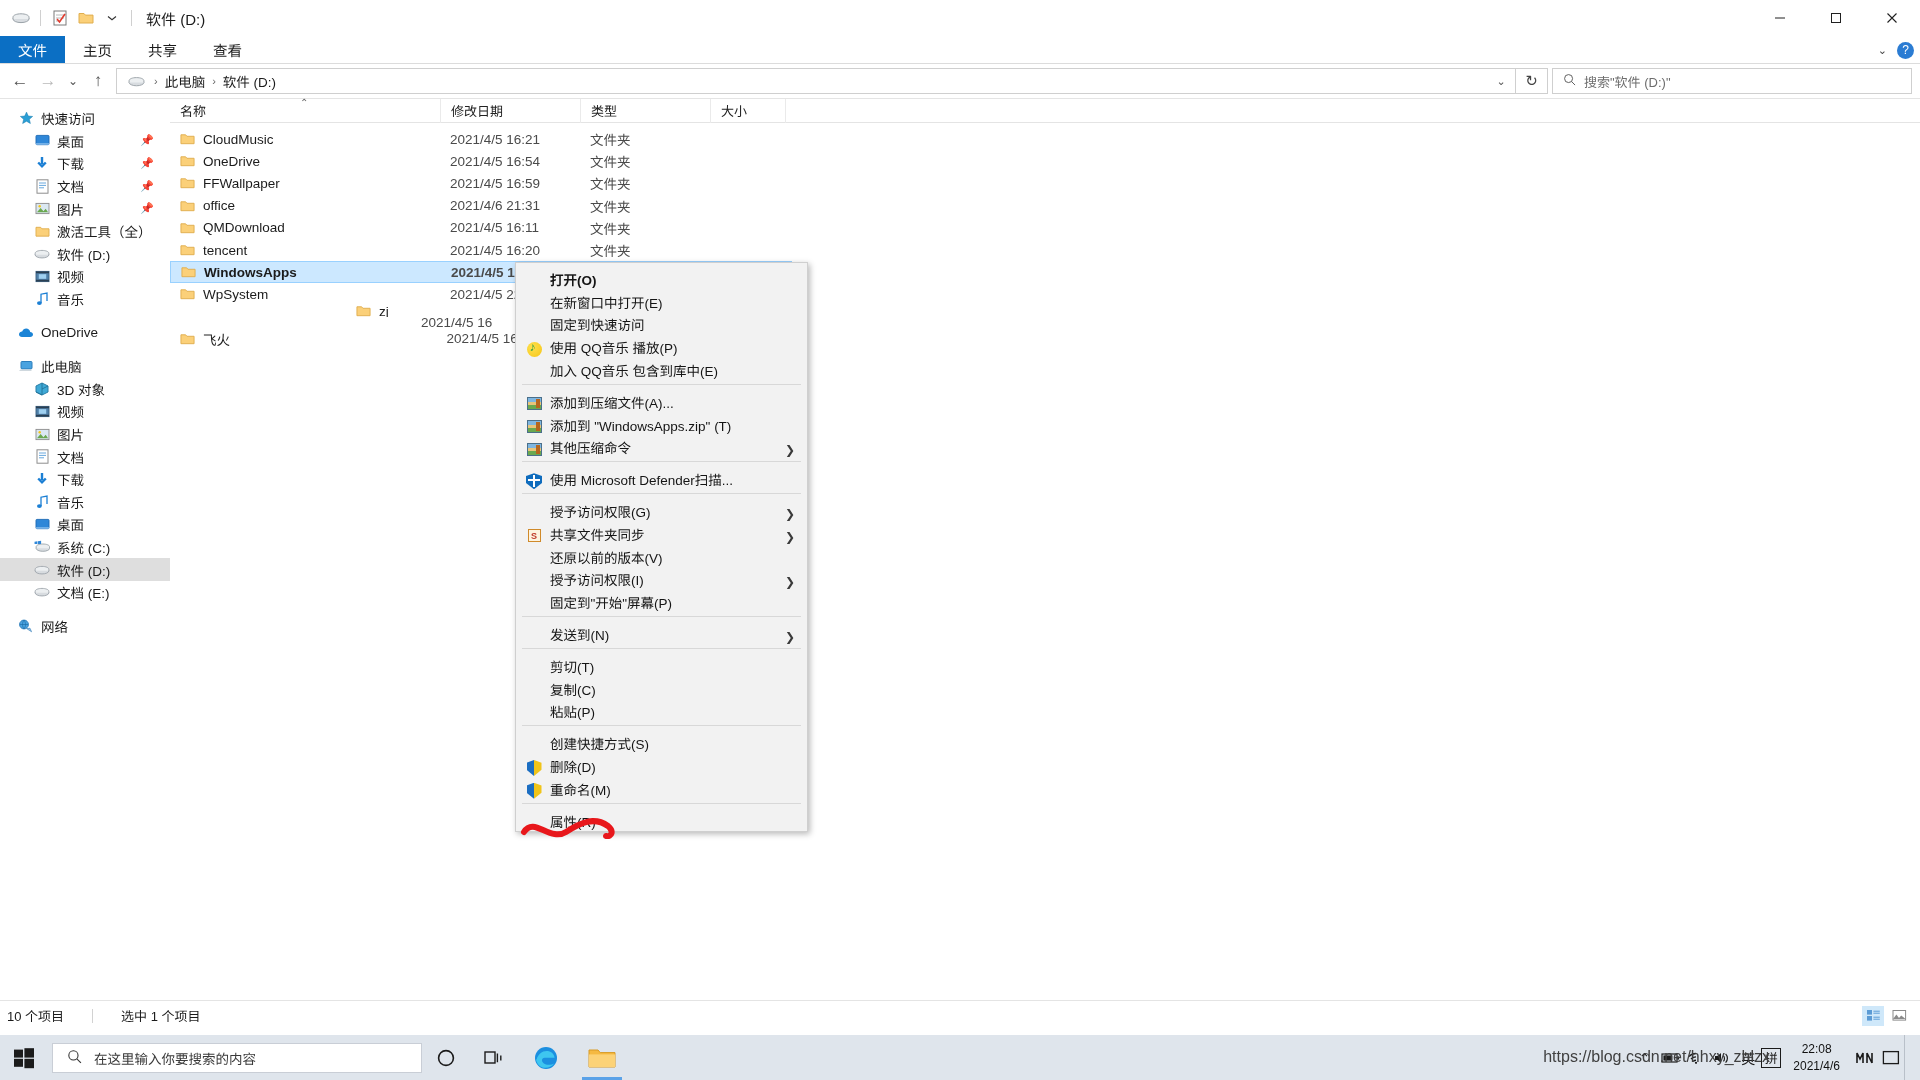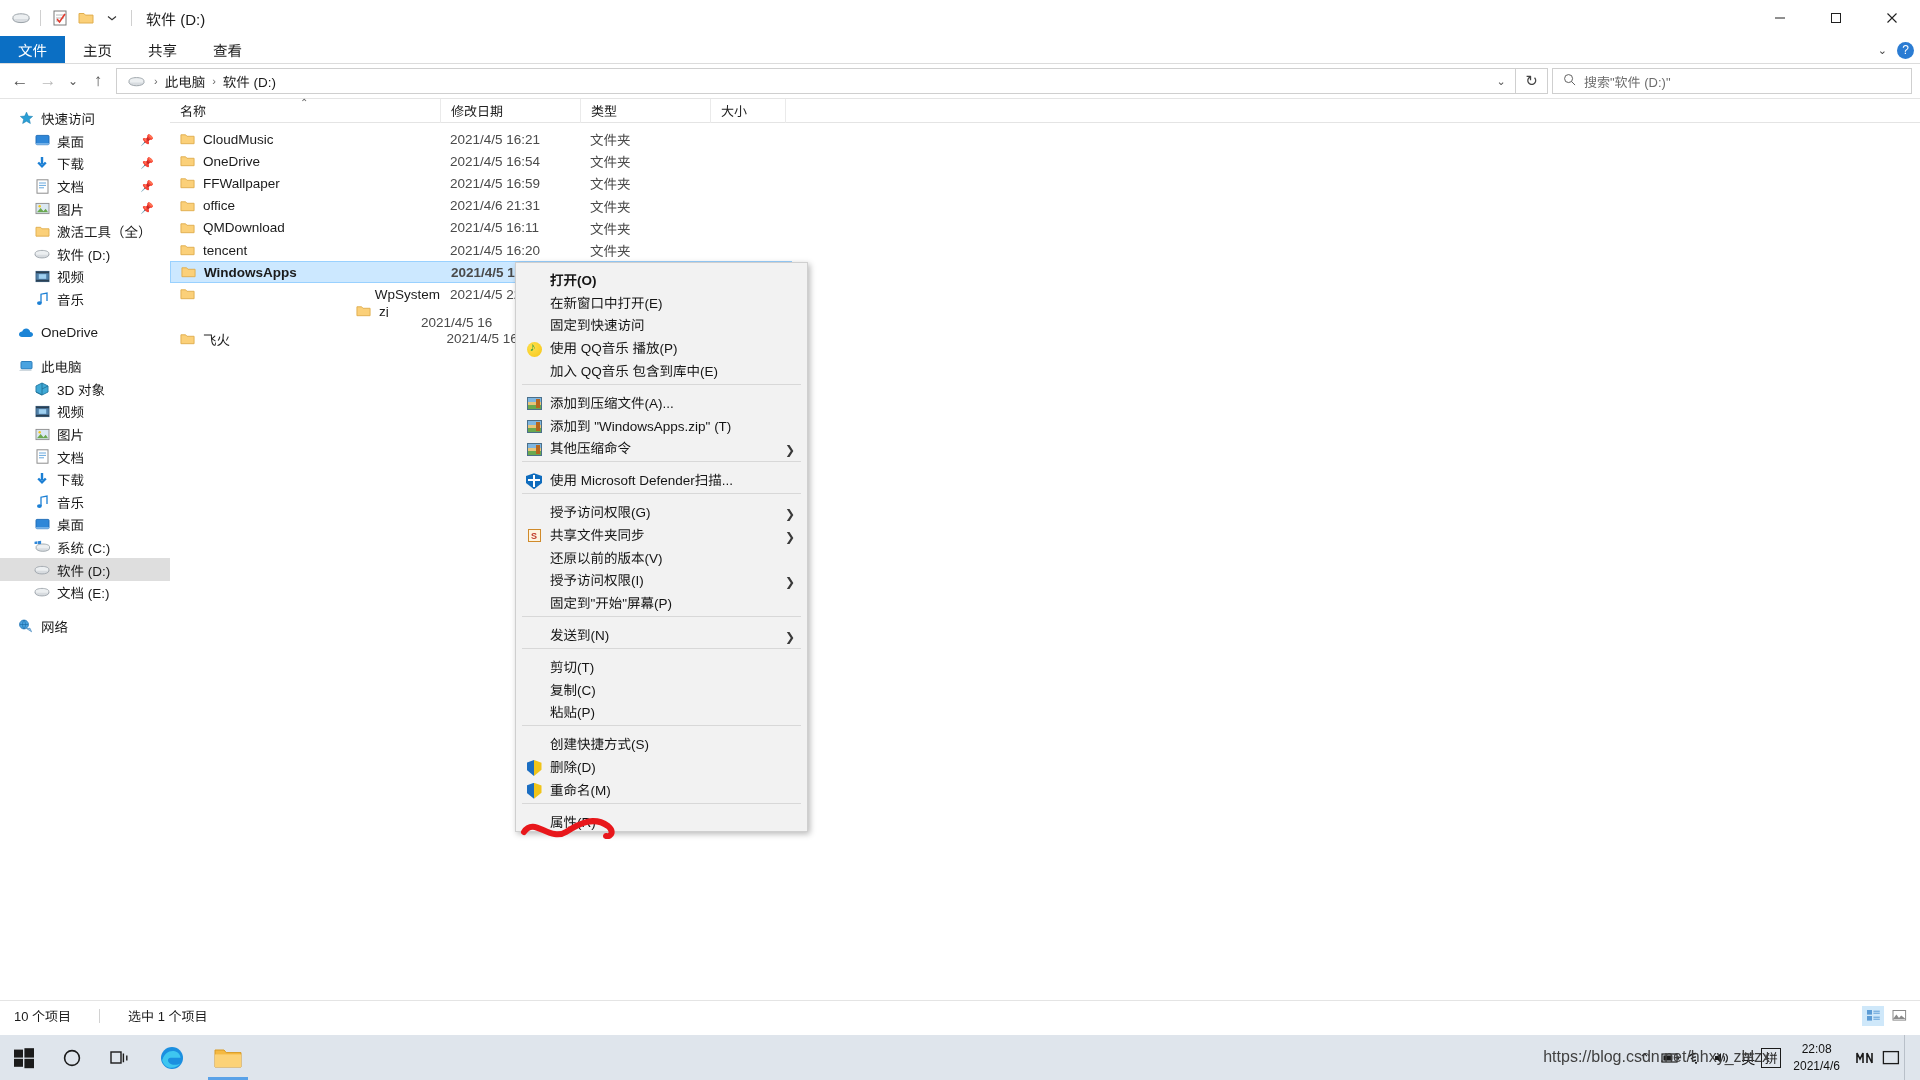--- a/index.html
+++ b/index.html
@@ -112,21 +112,21 @@
     height: 22.2px; display:flex; align-items:center; font-size:13.5px; color:#1b1b1b;
   }
   .row.selected { background:#cce8ff; border:1px solid #99d1ff;font-weight:bold; }
   .cell { padding-left: 10px; display:flex; align-items:center; gap:8px; overflow:hidden; white-space:nowrap; }
   .cell.date, .cell.type, .cell.size { color:#4a4a4a; }
   .folder-ico { width:15px; height:14px; flex:none; }
 
   
   .statusbar {
     height: 30px; border-top:1px solid #e4e4e4; display:flex; align-items:center;
-    font-size:13px; color:#1b1b1b; padding-left:14px; gap:16px; position:relative;
+    font-size:13px; color:#1b1b1b; padding-left:7px; gap:16px; position:relative;
   }
   .st-sep { width:1px; height:14px; background:#d2d2d2; margin:0 12px; }
   .view-btns { position:absolute; right:10px; display:flex; gap:4px; align-items:center; }
   .view-btn { width:22px; height:20px; display:flex; align-items:center; justify-content:center; }
   .view-btn.active { background:#cfe8fa; }
 
   
   .ctxmenu {
     position:absolute; left:515px; top:262px; width:293px;
     background:#f2f2f2; border:1px solid #cfcfcf; box-shadow: 2px 2px 6px rgba(0,0,0,.28);
@@ -618,21 +618,21 @@
             <svg class="folder-ico" viewBox="0 0 16 14">
                 <path d="M1 2.5h5l1.4 1.6H15V12H1z" fill="#fbd079" stroke="#e0ae4f"></path>
               </svg>
             <span>WindowsApps</span>
           </div>
           <div class="cell date" style="width:140px;">2021/4/5 16</div>
           <div class="cell type" style="width:130px;"></div>
           <div class="cell size" style="width:75px;"></div>
         </div>
         <div class="row" style="width:622px;">
-          <div class="cell" style="width:270px;justify-content:space-between;">
+          <div class="cell" style="width:270px;">
             <svg class="folder-ico" viewBox="0 0 16 14">
                 <path d="M1 2.5h5l1.4 1.6H15V12H1z" fill="#fbd079" stroke="#e0ae4f"></path>
               </svg>
             <span>WpSystem</span>
           </div>
           <div class="cell date" style="width:140px;">2021/4/5 22</div>
           <div class="cell type" style="width:130px;"></div>
           <div class="cell size" style="width:75px;"></div>
         </div>
         <div class="row" style="width:622px;flex-direction:column;">
@@ -807,20 +807,29 @@
 
   <div class="taskbar">
     <div class="start">
       <svg width="22" height="22" viewBox="0 0 22 22">
           <rect x="1" y="2.6" width="9" height="8" fill="#1b1b1b"></rect>
           <rect x="11.4" y="1.2" width="9.6" height="9.4" fill="#1b1b1b"></rect>
           <rect x="1" y="11.8" width="9" height="8" fill="#1b1b1b"></rect>
           <rect x="11.4" y="11.8" width="9.6" height="9.4" fill="#1b1b1b"></rect>
         </svg>
     </div>
+    <div class="tb-search">
+      <span>
+        <svg width="15" height="15" viewBox="0 0 14 14">
+            <circle cx="6" cy="6" r="4.3" fill="none" stroke="#333"></circle>
+            <path d="M9.2 9.2L13 13" stroke="#333"></path>
+          </svg>
+      </span>
+      <span>在这里输入你要搜索的内容</span>
+    </div>
     <div class="tb-btn">
       <svg width="20" height="20" viewBox="0 0 20 20">
           <circle cx="10" cy="10" r="7.4" fill="none" stroke="#1b1b1b" stroke-width="1.6"></circle>
         </svg>
     </div>
     <div class="tb-btn">
       <svg width="20" height="18" viewBox="0 0 20 18">
           <rect x="1" y="3" width="10" height="11" fill="none" stroke="#1b1b1b" stroke-width="1.4"></rect>
           <path d="M13.4 4.6v8.6M16.8 6.4v5" stroke="#1b1b1b" stroke-width="1.4"></path>
         </svg>

